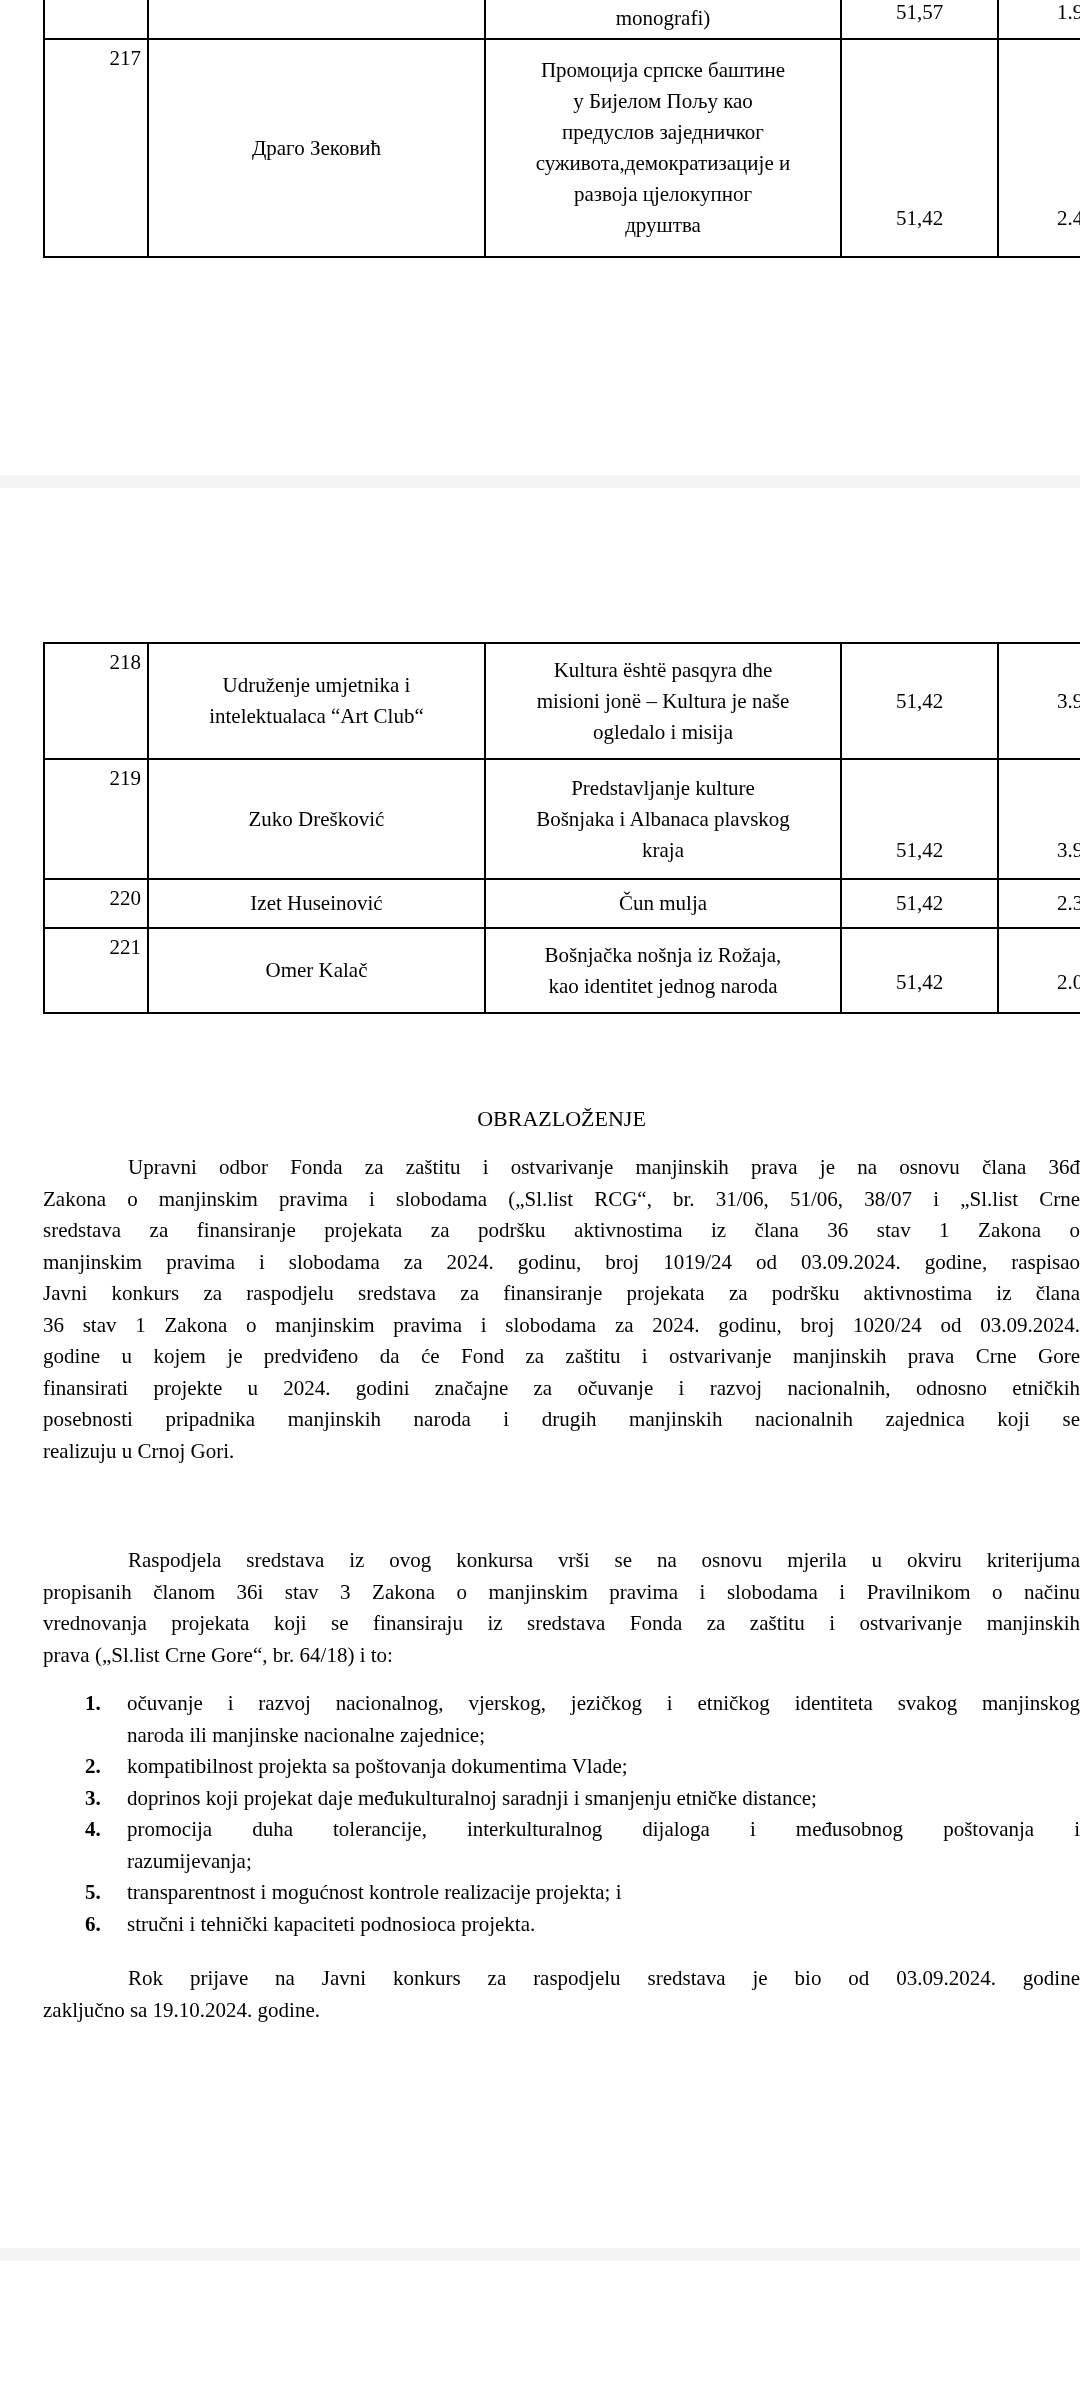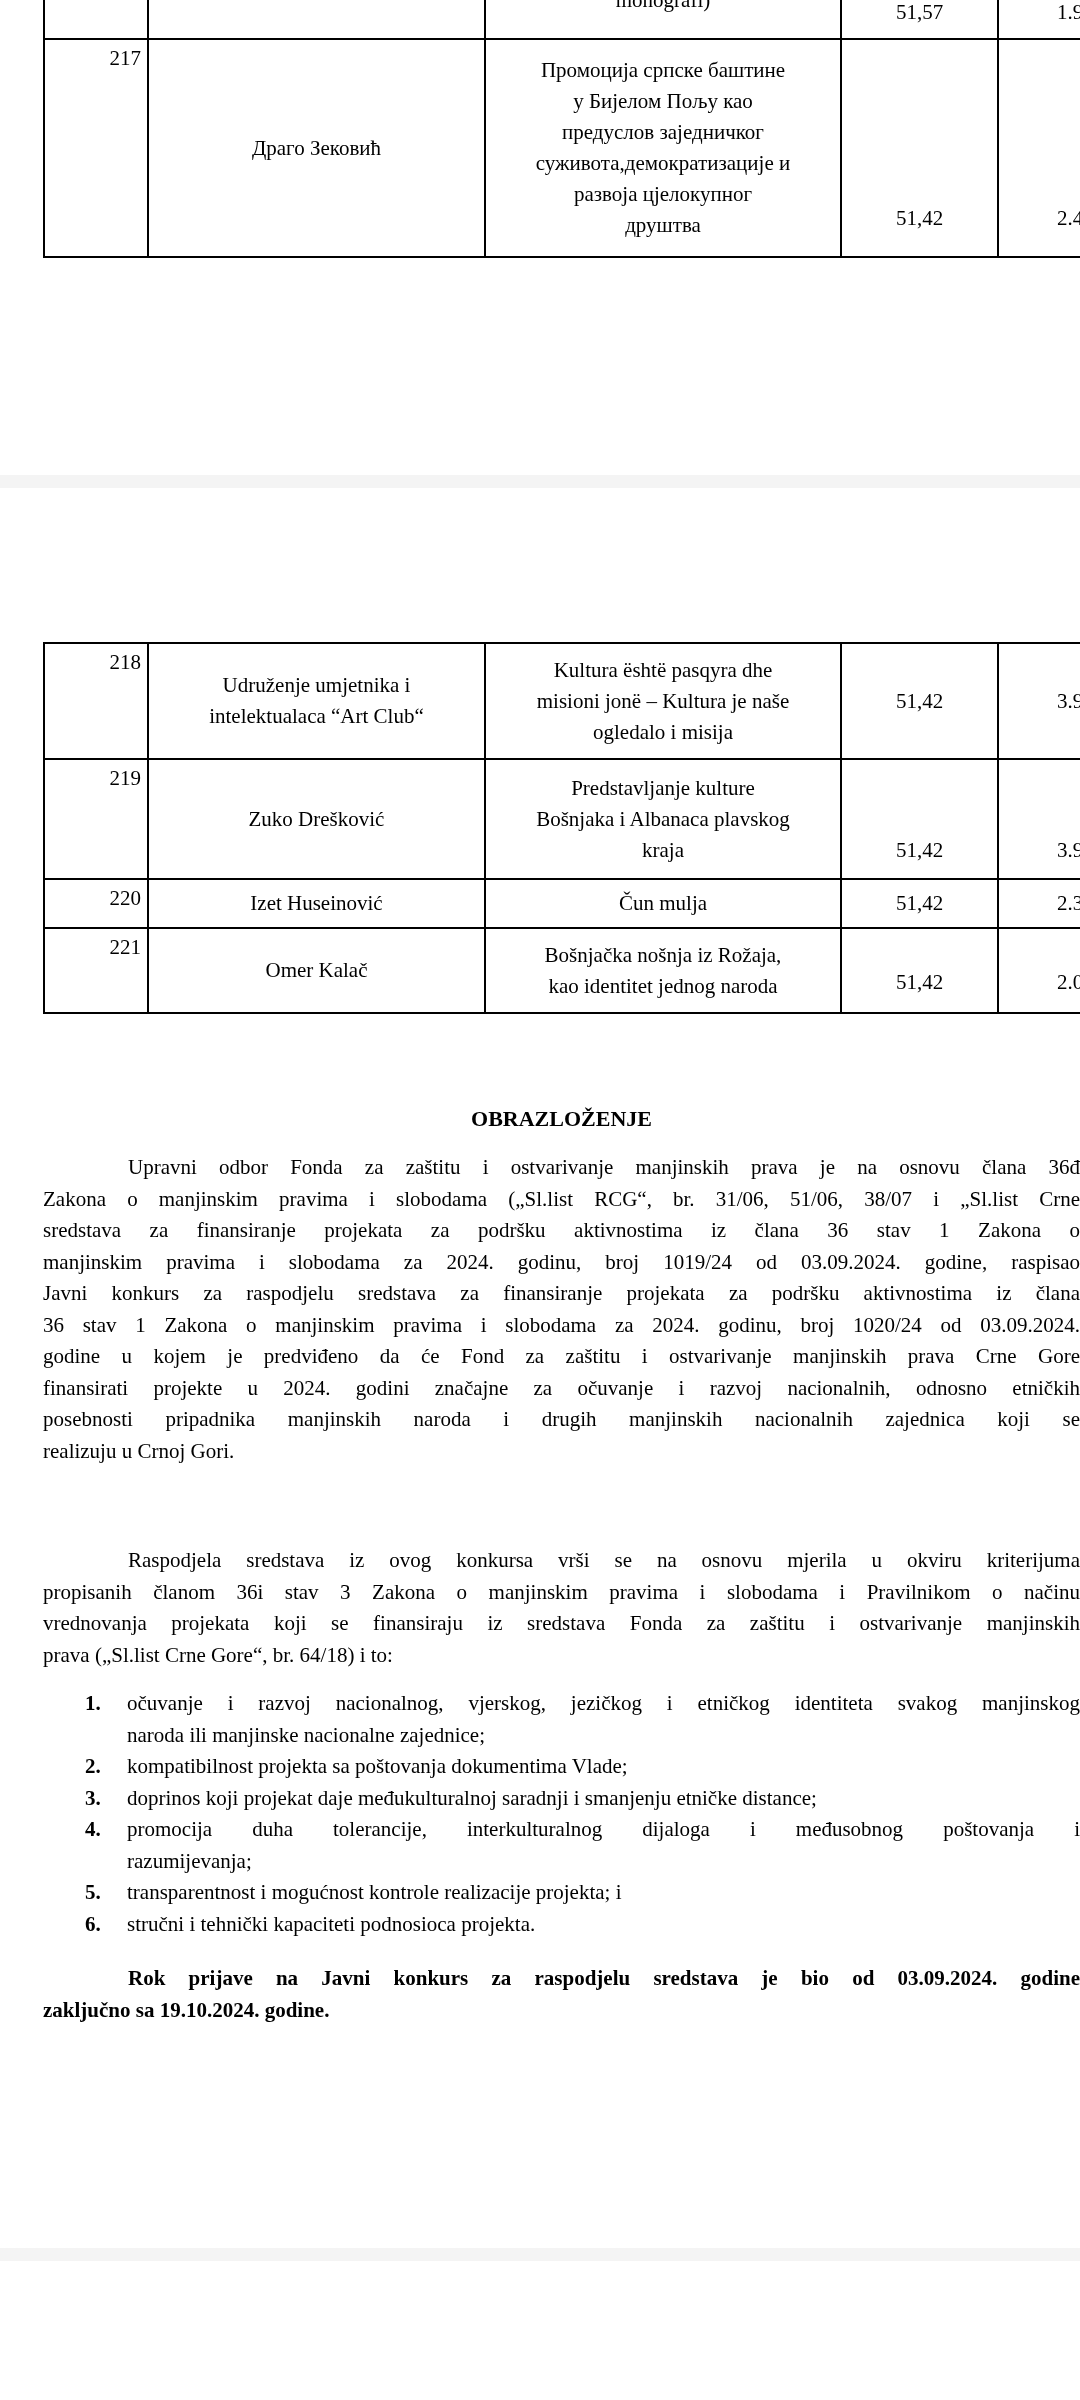--- a/index.html
+++ b/index.html
@@ -20,32 +20,32 @@
   .trow{display:grid;grid-template-columns:102px 337px 356px 157px 165px}
   .trow + .trow{border-top:2px solid #000}
   .cell{box-sizing:border-box;font-size:21px;line-height:31px;overflow:hidden}
   .cell + .cell{border-left:2px solid #000}
   .h38{height:38px}.h216{height:216px}
   .h114{height:114px}.h118{height:118px}.h47{height:47px}.h83{height:83px}
   .num{font-weight:normal;text-align:right;padding:3px 6px 0 0}
   .ctr{text-align:center;white-space:pre-line}
   .vmid{display:flex;flex-direction:column;justify-content:center}
   .vbot{display:flex;flex-direction:column;justify-content:flex-end}
-  .pb4{padding-bottom:22px}.pb10{padding-bottom:10px}
+  .pb4{padding-bottom:4px}.pb10{padding-bottom:10px}
   .pb12{padding-bottom:12px}.pb14{padding-bottom:14px}.pb22{padding-bottom:22px}
 
   
   .textcol{position:absolute;left:43px;width:1037px}
   .heading{position:absolute;left:43px;width:1037px;top:1104px;
-    text-align:center;font-weight:bold;font-size:22px;line-height:30px}
+    text-align:center;font-weight:normal;font-size:22px;line-height:30px}
   .line{height:31.5px;line-height:31.5px;font-size:21px;white-space:nowrap;
     overflow:hidden;text-align:justify;text-align-last:justify}
   .line.left{text-align:right;text-align-last:left}
   .line.ind{padding-left:85px}
-  .line.b{font-weight:bold}
+  .line.b{font-weight:normal}
   #para1{top:1152px}
   #para2{top:1545px}
   #criteria{top:1688px}
   #deadline{top:1963px}
   .crit{display:grid;grid-template-columns:42px 1fr;padding-left:42px}
   .crit .cnum{font-weight:bold;font-size:21px;line-height:31.5px}
   .crit .ctext .line{padding-right:0}
 </style>
 </head>
 <body>

